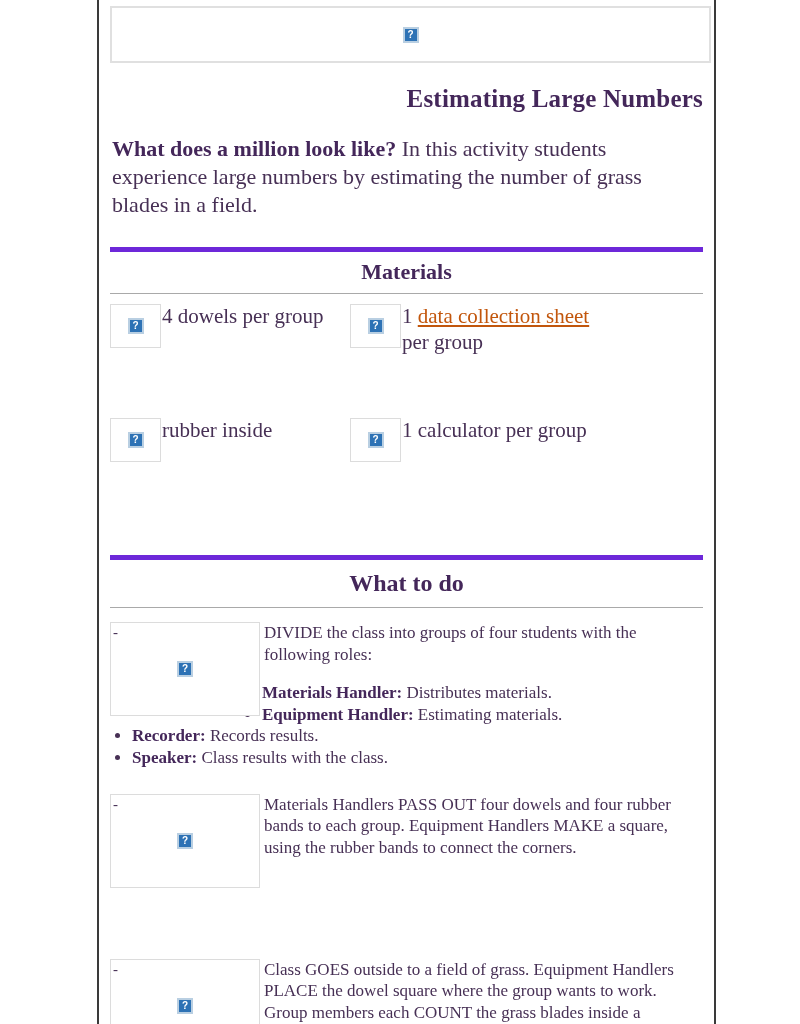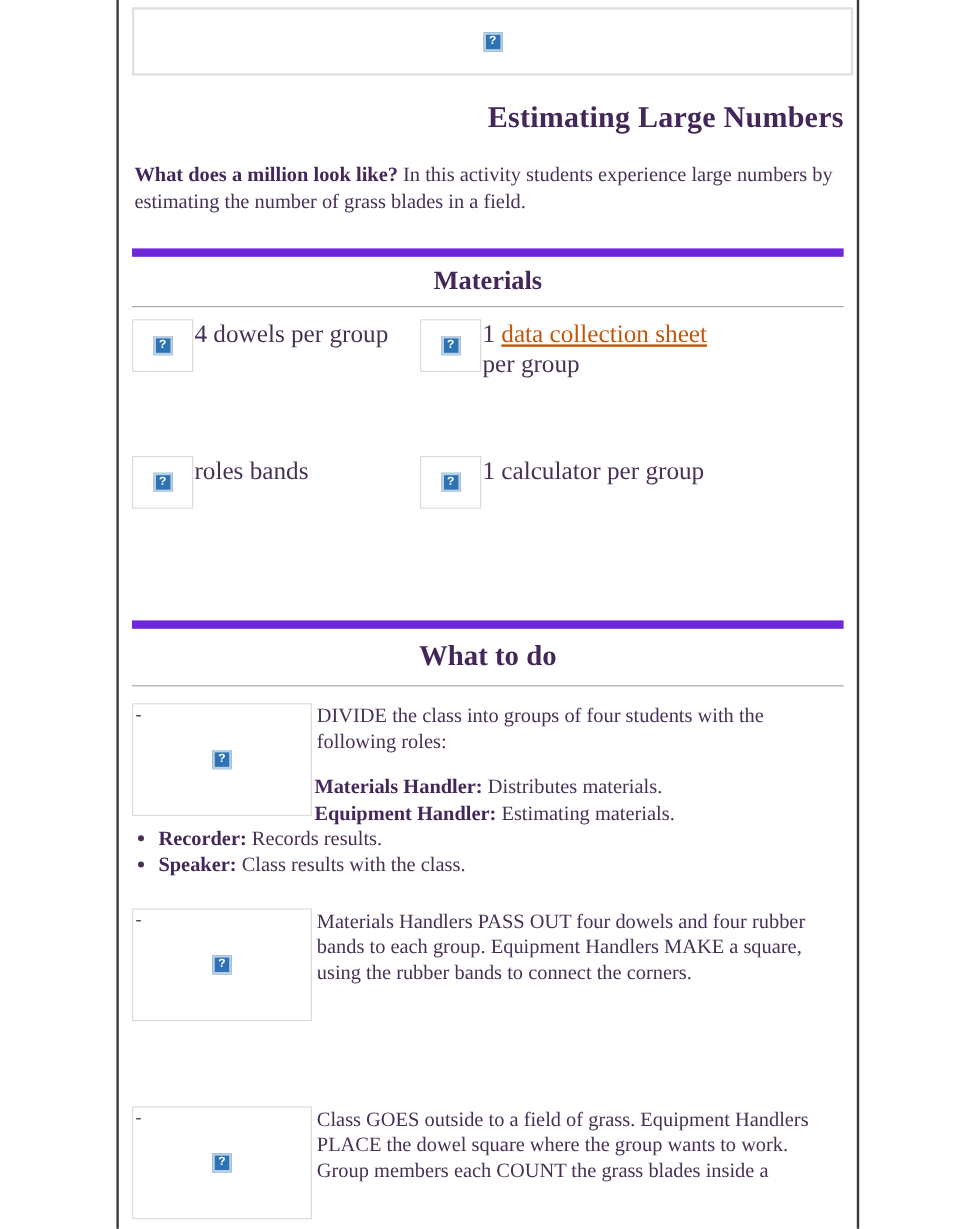--- a/index.html
+++ b/index.html
@@ -72,30 +72,30 @@
     margin: 22px 0 0 0;
     text-align: right;
     font-size: 25px;
     font-weight: bold;
     color: #44275a;
     letter-spacing: 0.2px;
   }
 
   .intro {
     margin: 22px 2px 0 2px;
-    font-size: 17px;
+    font-size: 22px;
     line-height: 1.28;
     color: #473055;
   }
   .intro b { color: #44275a; font-weight: bold; }
 
   
   .section-head {
     margin-top: 28px;
-    border-top: 7px solid #6d28d9;
+    border-top: 5px solid #6d28d9;
     border-bottom: 1px solid #a9a9a9;
     padding: 7px 0 8px 0;
     text-align: center;
     font-size: 22px;
     font-weight: bold;
     color: #44275a;
   }
   .section-head.wtd { font-size: 24px; padding: 10px 0 10px 0; }
 
   
@@ -206,21 +206,21 @@
         <span class="mat-imgbox">
           <span class="broken-img">?</span>
         </span>
         <span class="mat-label"><span>1 </span><a href="#">data collection sheet</a><span> per group</span></span>
       </div>
 
       <div class="mat-cell mat-row2">
         <span class="mat-imgbox">
           <span class="broken-img">?</span>
         </span>
-        <span class="mat-label"><span>roles bands</span></span>
+        <span class="mat-label"><span>rubber inside</span></span>
       </div>
 
       <div class="mat-cell mat-row2">
         <span class="mat-imgbox">
           <span class="broken-img">?</span>
         </span>
         <span class="mat-label"><span>1 calculator per group</span></span>
       </div>
 
     </div>

